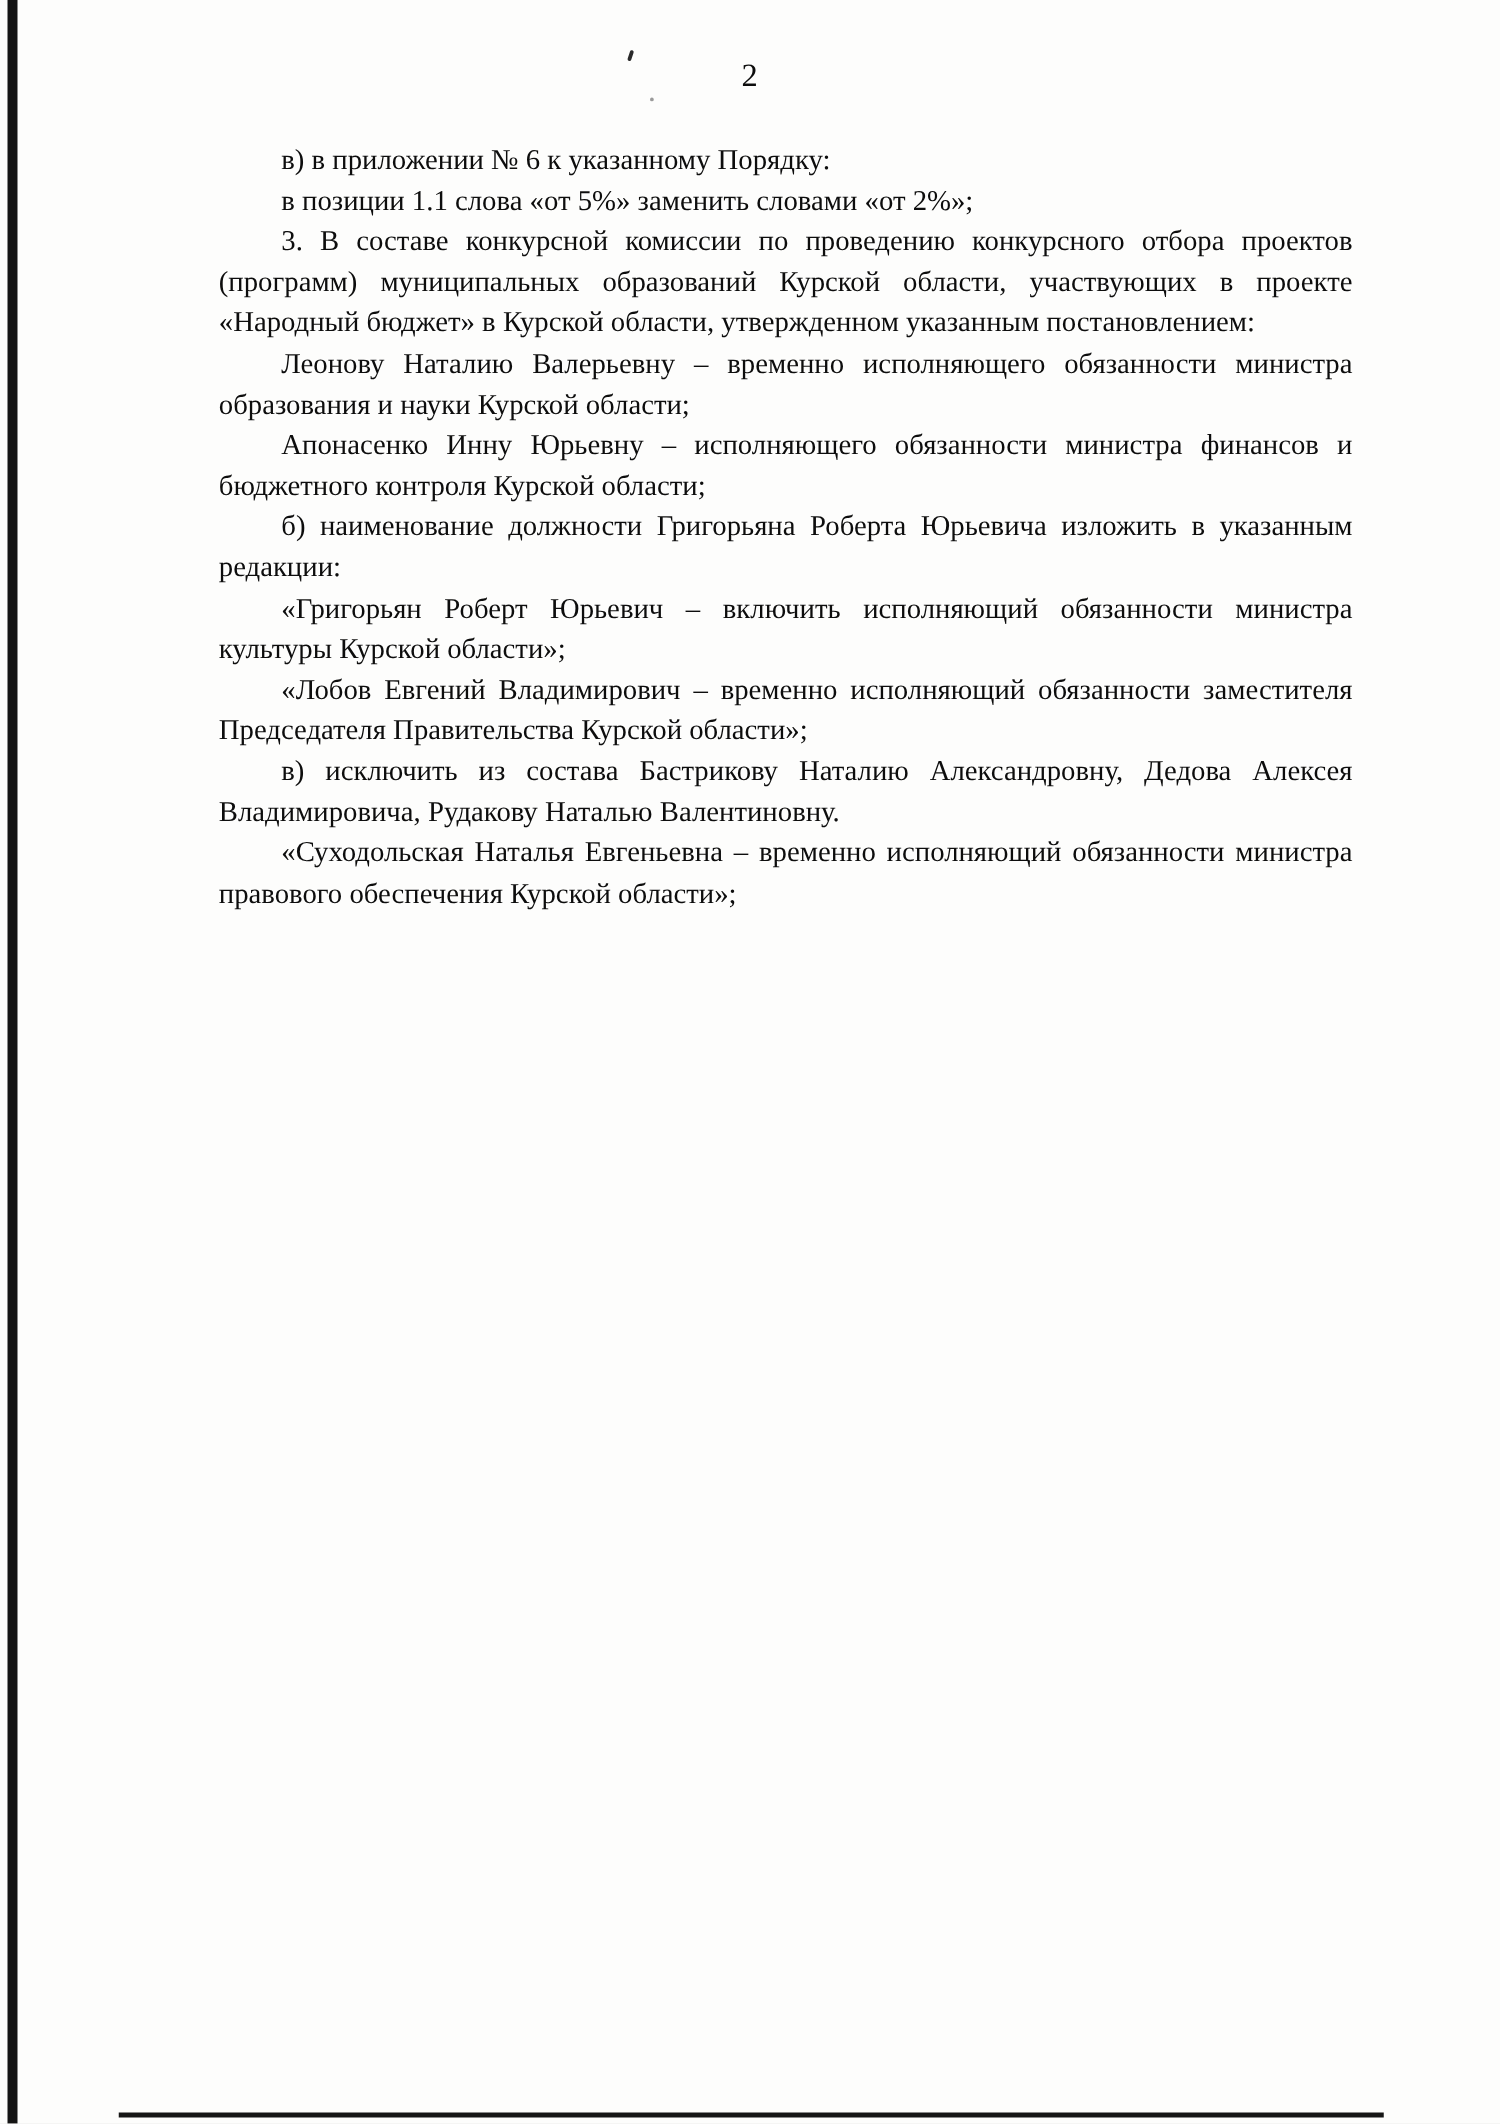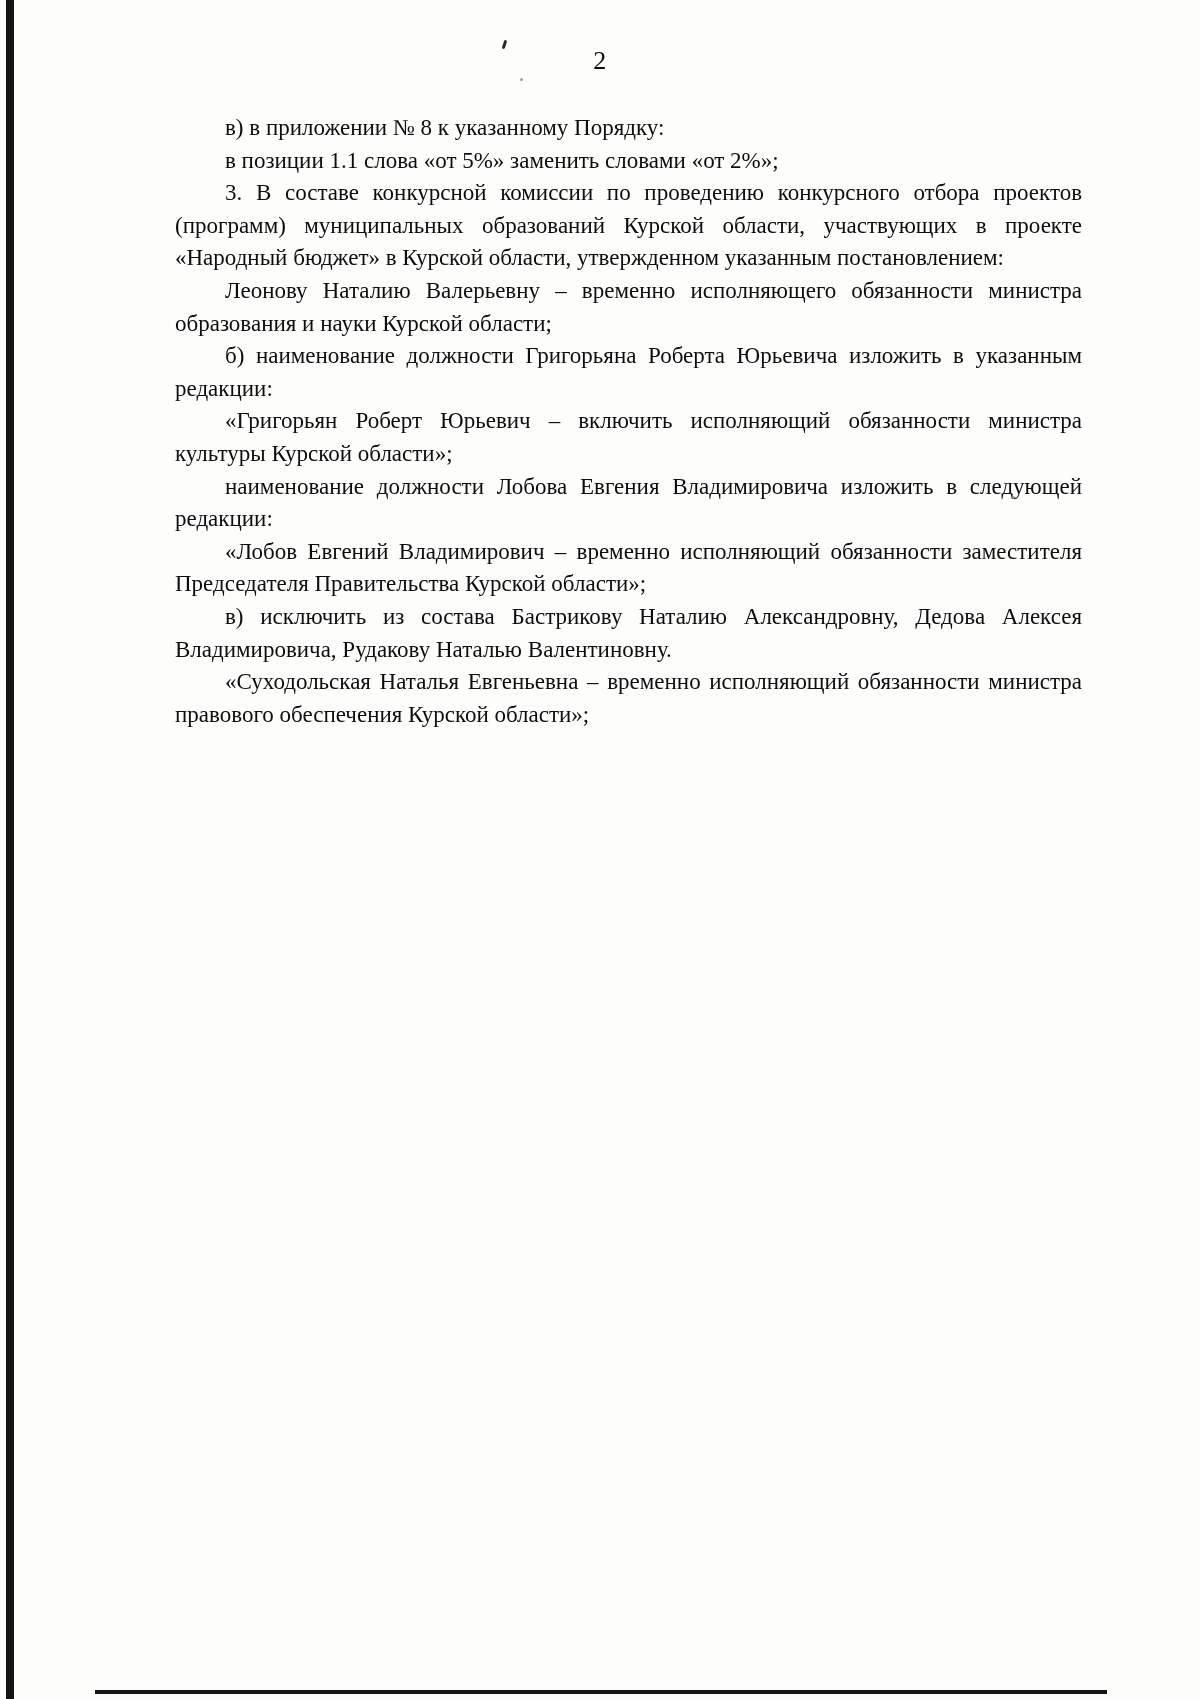--- a/index.html
+++ b/index.html
@@ -82,25 +82,25 @@
 <div class="page">
 
   <div class="scan-left-bar"></div>
   <div class="scan-bottom-line"></div>
   <div class="scan-tick"></div>
   <div class="scan-dot"></div>
 
   <div class="page-number">2</div>
 
   <div class="content">
-    <p>в) в приложении № 8 к указанному Порядку:</p>
+    <p>в) в приложении № 6 к указанному Порядку:</p>
     <p>в позиции 1.1 слова «от 5%» заменить словами «от 2%»;</p>
     <p>3. В составе конкурсной комиссии по проведению конкурсного отбора проектов (программ) муниципальных образований Курской области, участвующих в проекте «Народный бюджет» в Курской области, утвержденном указанным постановлением:</p>
     <p>Леонову Наталию Валерьевну – временно исполняющего обязанности министра образования и науки Курской области;</p>
+    <p>Апонасенко Инну Юрьевну – исполняющего обязанности министра финансов и бюджетного контроля Курской области;</p>
     <p>б) наименование должности Григорьяна Роберта Юрьевича изложить в указанным редакции:</p>
     <p>«Григорьян Роберт Юрьевич – включить исполняющий обязанности министра культуры Курской области»;</p>
-    <p>наименование должности Лобова Евгения Владимировича изложить в следующей редакции:</p>
     <p>«Лобов Евгений Владимирович – временно исполняющий обязанности заместителя Председателя Правительства Курской области»;</p>
     <p>в) исключить из состава Бастрикову Наталию Александровну, Дедова Алексея Владимировича, Рудакову Наталью Валентиновну.</p>
     <p>«Суходольская Наталья Евгеньевна – временно исполняющий обязанности министра правового обеспечения Курской области»;</p>
   </div>
 
 </div>
 
 </body></html>

